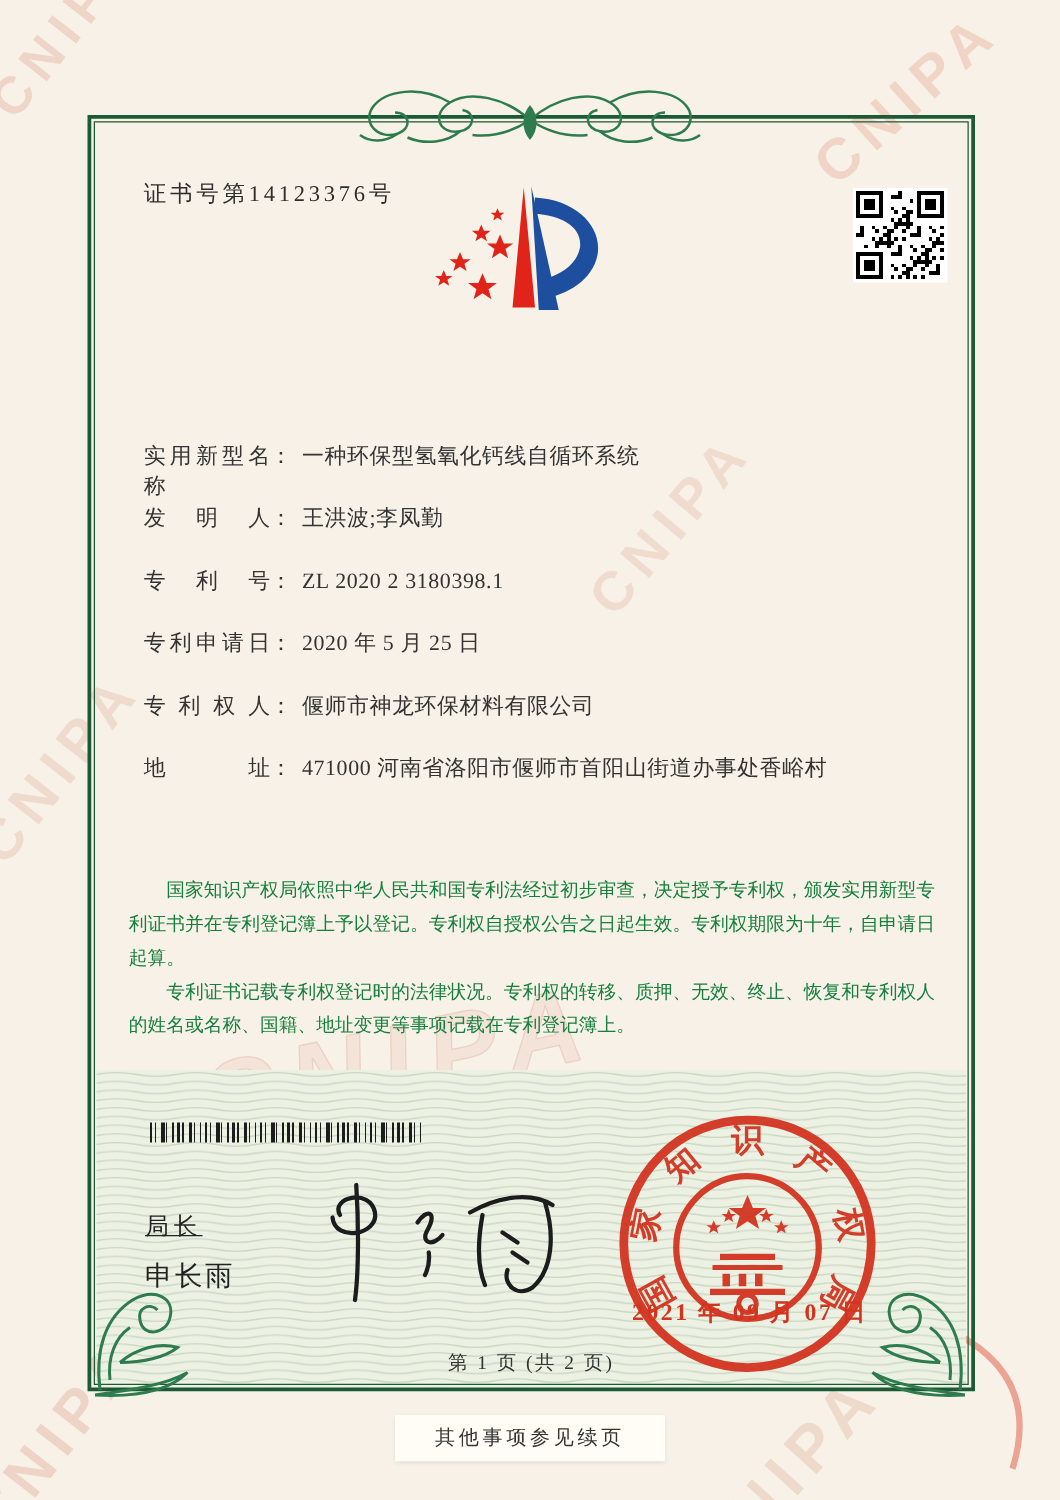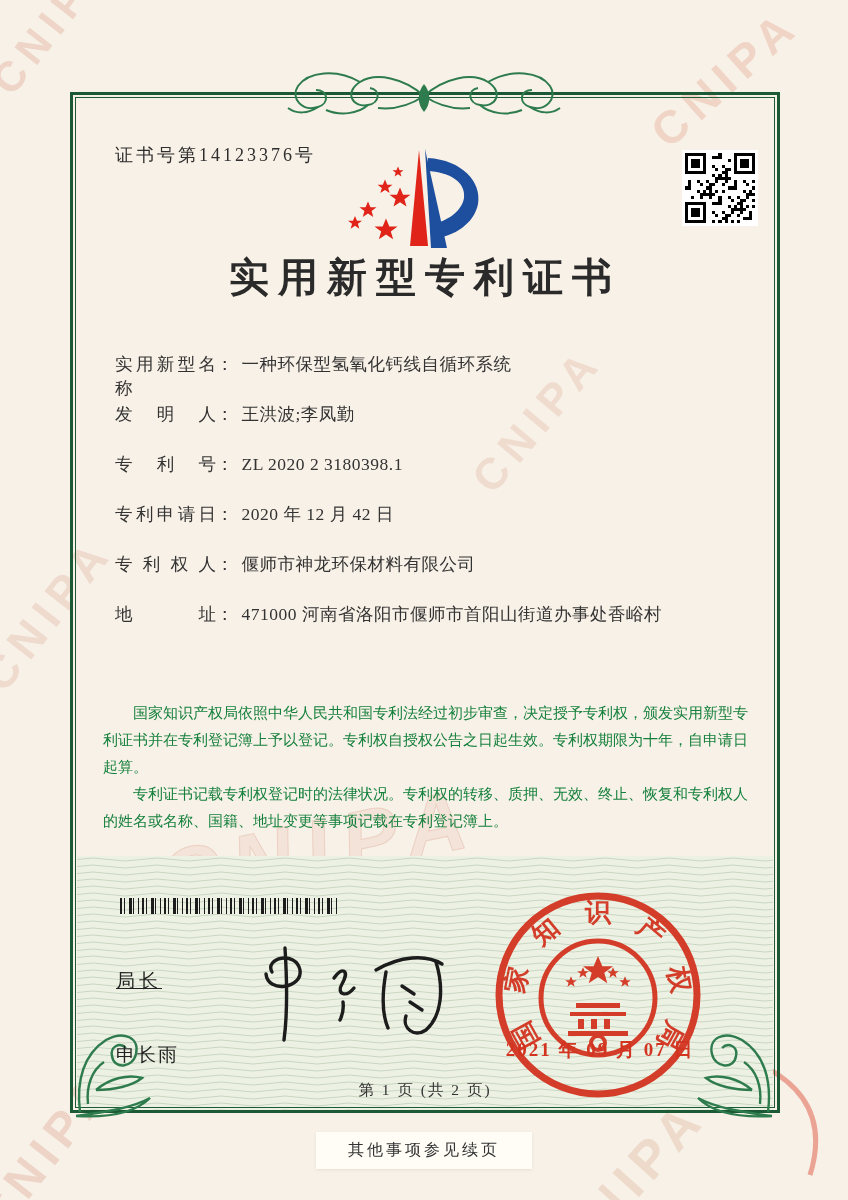--- a/index.html
+++ b/index.html
@@ -37,21 +37,21 @@
          color:#15803d;text-align:justify;}
   .paras p{margin:0;text-indent:2em;}
   
   .barcode{position:absolute;left:120px;top:898px;width:218px;height:16px;
     background:repeating-linear-gradient(90deg,
       #1c1c1c 0 2px,transparent 2px 4px,#1c1c1c 4px 5px,transparent 5px 9px,
       #1c1c1c 9px 12px,transparent 12px 13px,#1c1c1c 13px 14px,transparent 14px 18px,
       #1c1c1c 18px 19px,transparent 19px 22px);}
   
   .officer{position:absolute;left:116px;top:968px;font-size:19px;color:#222;letter-spacing:4px;text-decoration:underline;}
-  .officer-name{position:absolute;left:116px;top:1006px;font-size:19px;color:#222;letter-spacing:2px;margin-top:36px;}
+  .officer-name{position:absolute;left:116px;top:1006px;font-size:22px;color:#222;letter-spacing:2px;}
   .sig-svg{position:absolute;left:230px;top:940px;}
   
   .seal{position:absolute;left:488px;top:885px;opacity:.95;}
   .seal-date{position:absolute;left:500px;top:1037px;width:200px;text-align:center;
      font-size:19px;font-weight:700;color:#d23420;letter-spacing:2px;}
   
   .pageinfo{position:absolute;left:70px;top:1080px;width:710px;text-align:center;
      font-size:15.5px;color:#333;letter-spacing:2px;}
   .contbox{position:absolute;left:50%;top:1132px;transform:translateX(-50%);
      background:#fffdf6;padding:8px 32px;font-size:16px;color:#333;letter-spacing:3px;
@@ -255,34 +255,33 @@
       <rect x="20" y="22" width="1" height="1" fill="#000"></rect>
       <rect x="21" y="22" width="1" height="1" fill="#000"></rect>
       <rect x="22" y="22" width="1" height="1" fill="#000"></rect>
       <rect x="10" y="23" width="1" height="1" fill="#000"></rect>
       <rect x="12" y="23" width="1" height="1" fill="#000"></rect>
       <rect x="14" y="23" width="1" height="1" fill="#000"></rect>
       <rect x="16" y="23" width="1" height="1" fill="#000"></rect>
       <rect x="18" y="23" width="1" height="1" fill="#000"></rect>
     </svg>
 
-  <div class="title">实用新型专利证书</div>
 
   <div class="fields">
     <div class="frow">
       <span class="flabel">实用新型名称</span><span>：</span><span class="fvalue">一种环保型氢氧化钙线自循环系统</span>
     </div>
     <div class="frow">
       <span class="flabel">发明人</span><span>：</span><span class="fvalue">王洪波;李凤勤</span>
     </div>
     <div class="frow">
       <span class="flabel">专利号</span><span>：</span><span class="fvalue">ZL 2020 2 3180398.1</span>
     </div>
     <div class="frow">
-      <span class="flabel">专利申请日</span><span>：</span><span class="fvalue">2020 年 12 月 42 日</span>
+      <span class="flabel">专利申请日</span><span>：</span><span class="fvalue">2020 年 5 月 25 日</span>
     </div>
     <div class="frow">
       <span class="flabel">专利权人</span><span>：</span><span class="fvalue">偃师市神龙环保材料有限公司</span>
     </div>
     <div class="frow">
       <span class="flabel">地址</span><span>：</span><span class="fvalue">471000 河南省洛阳市偃师市首阳山街道办事处香峪村</span>
     </div>
   </div>
 
   <div class="paras">

